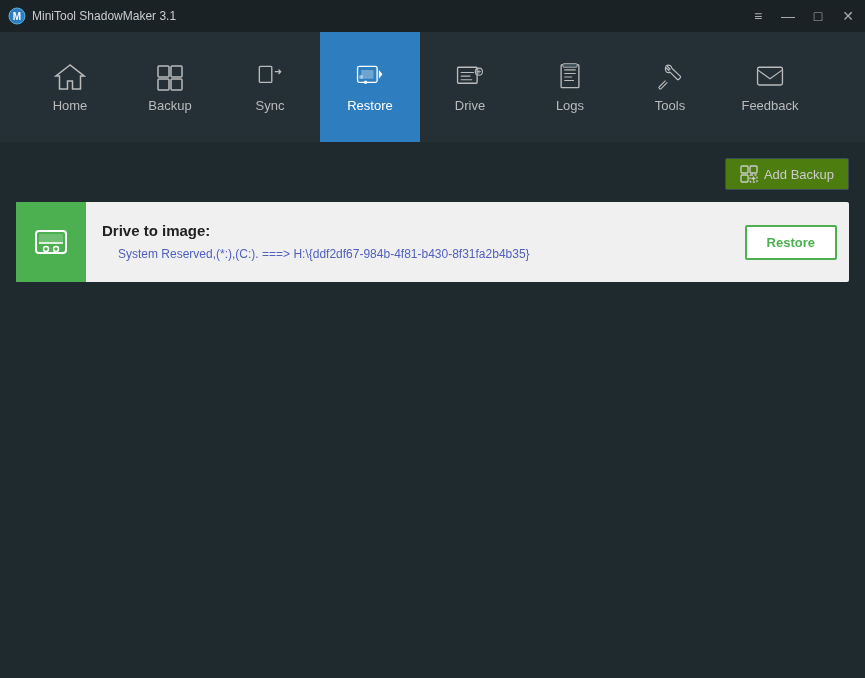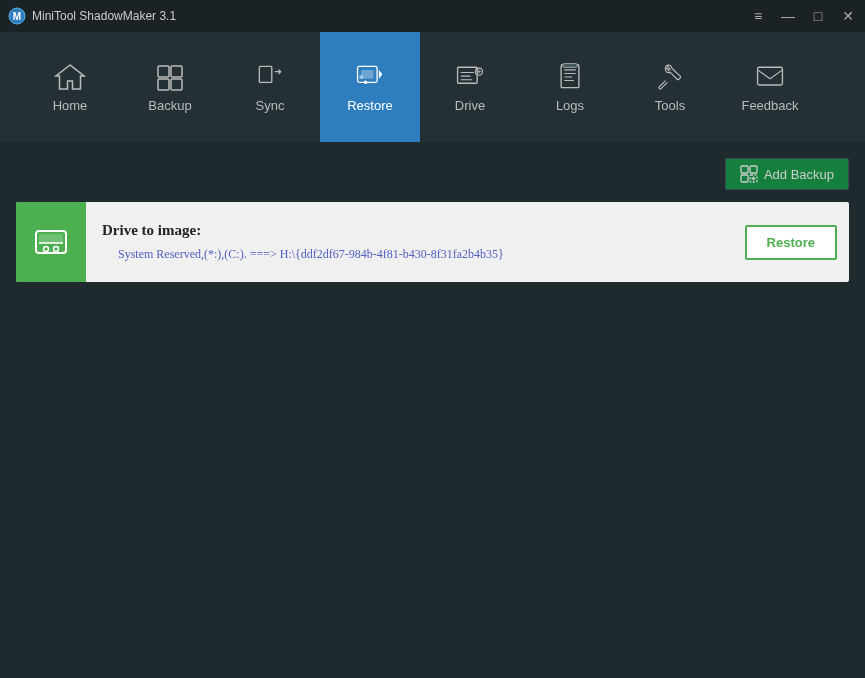--- a/index.html
+++ b/index.html
@@ -89,21 +89,21 @@
     
     #toolbar {
       display: flex;
       justify-content: flex-end;
       margin-bottom: 12px;
     }
     #add-backup-btn {
       display: flex;
       align-items: center;
       gap: 6px;
-      background: #15803d;
+      background: #4d7c0f;
       border: 1px solid #3a4d55;
       color: #ccc;
       padding: 6px 14px;
       font-size: 13px;
       cursor: pointer;
       border-radius: 2px;
     }
     .add-icon-box {
       font-size: 16px;
       color: #ccc;
@@ -129,21 +129,20 @@
     .drive-icon {
       color: #fff;
       font-size: 32px;
     }
     #card-content {
       flex: 1;
       padding: 12px 16px;
       display: flex;
       flex-direction: column;
       justify-content: center;
-      font-family: Liberation Serif, serif;
     }
     #card-title {
       font-size: 15px;
       font-weight: 600;
       color: #222;
       margin-bottom: 6px;
     }
     #card-path {
       font-size: 12px;
       color: #5060c0;

